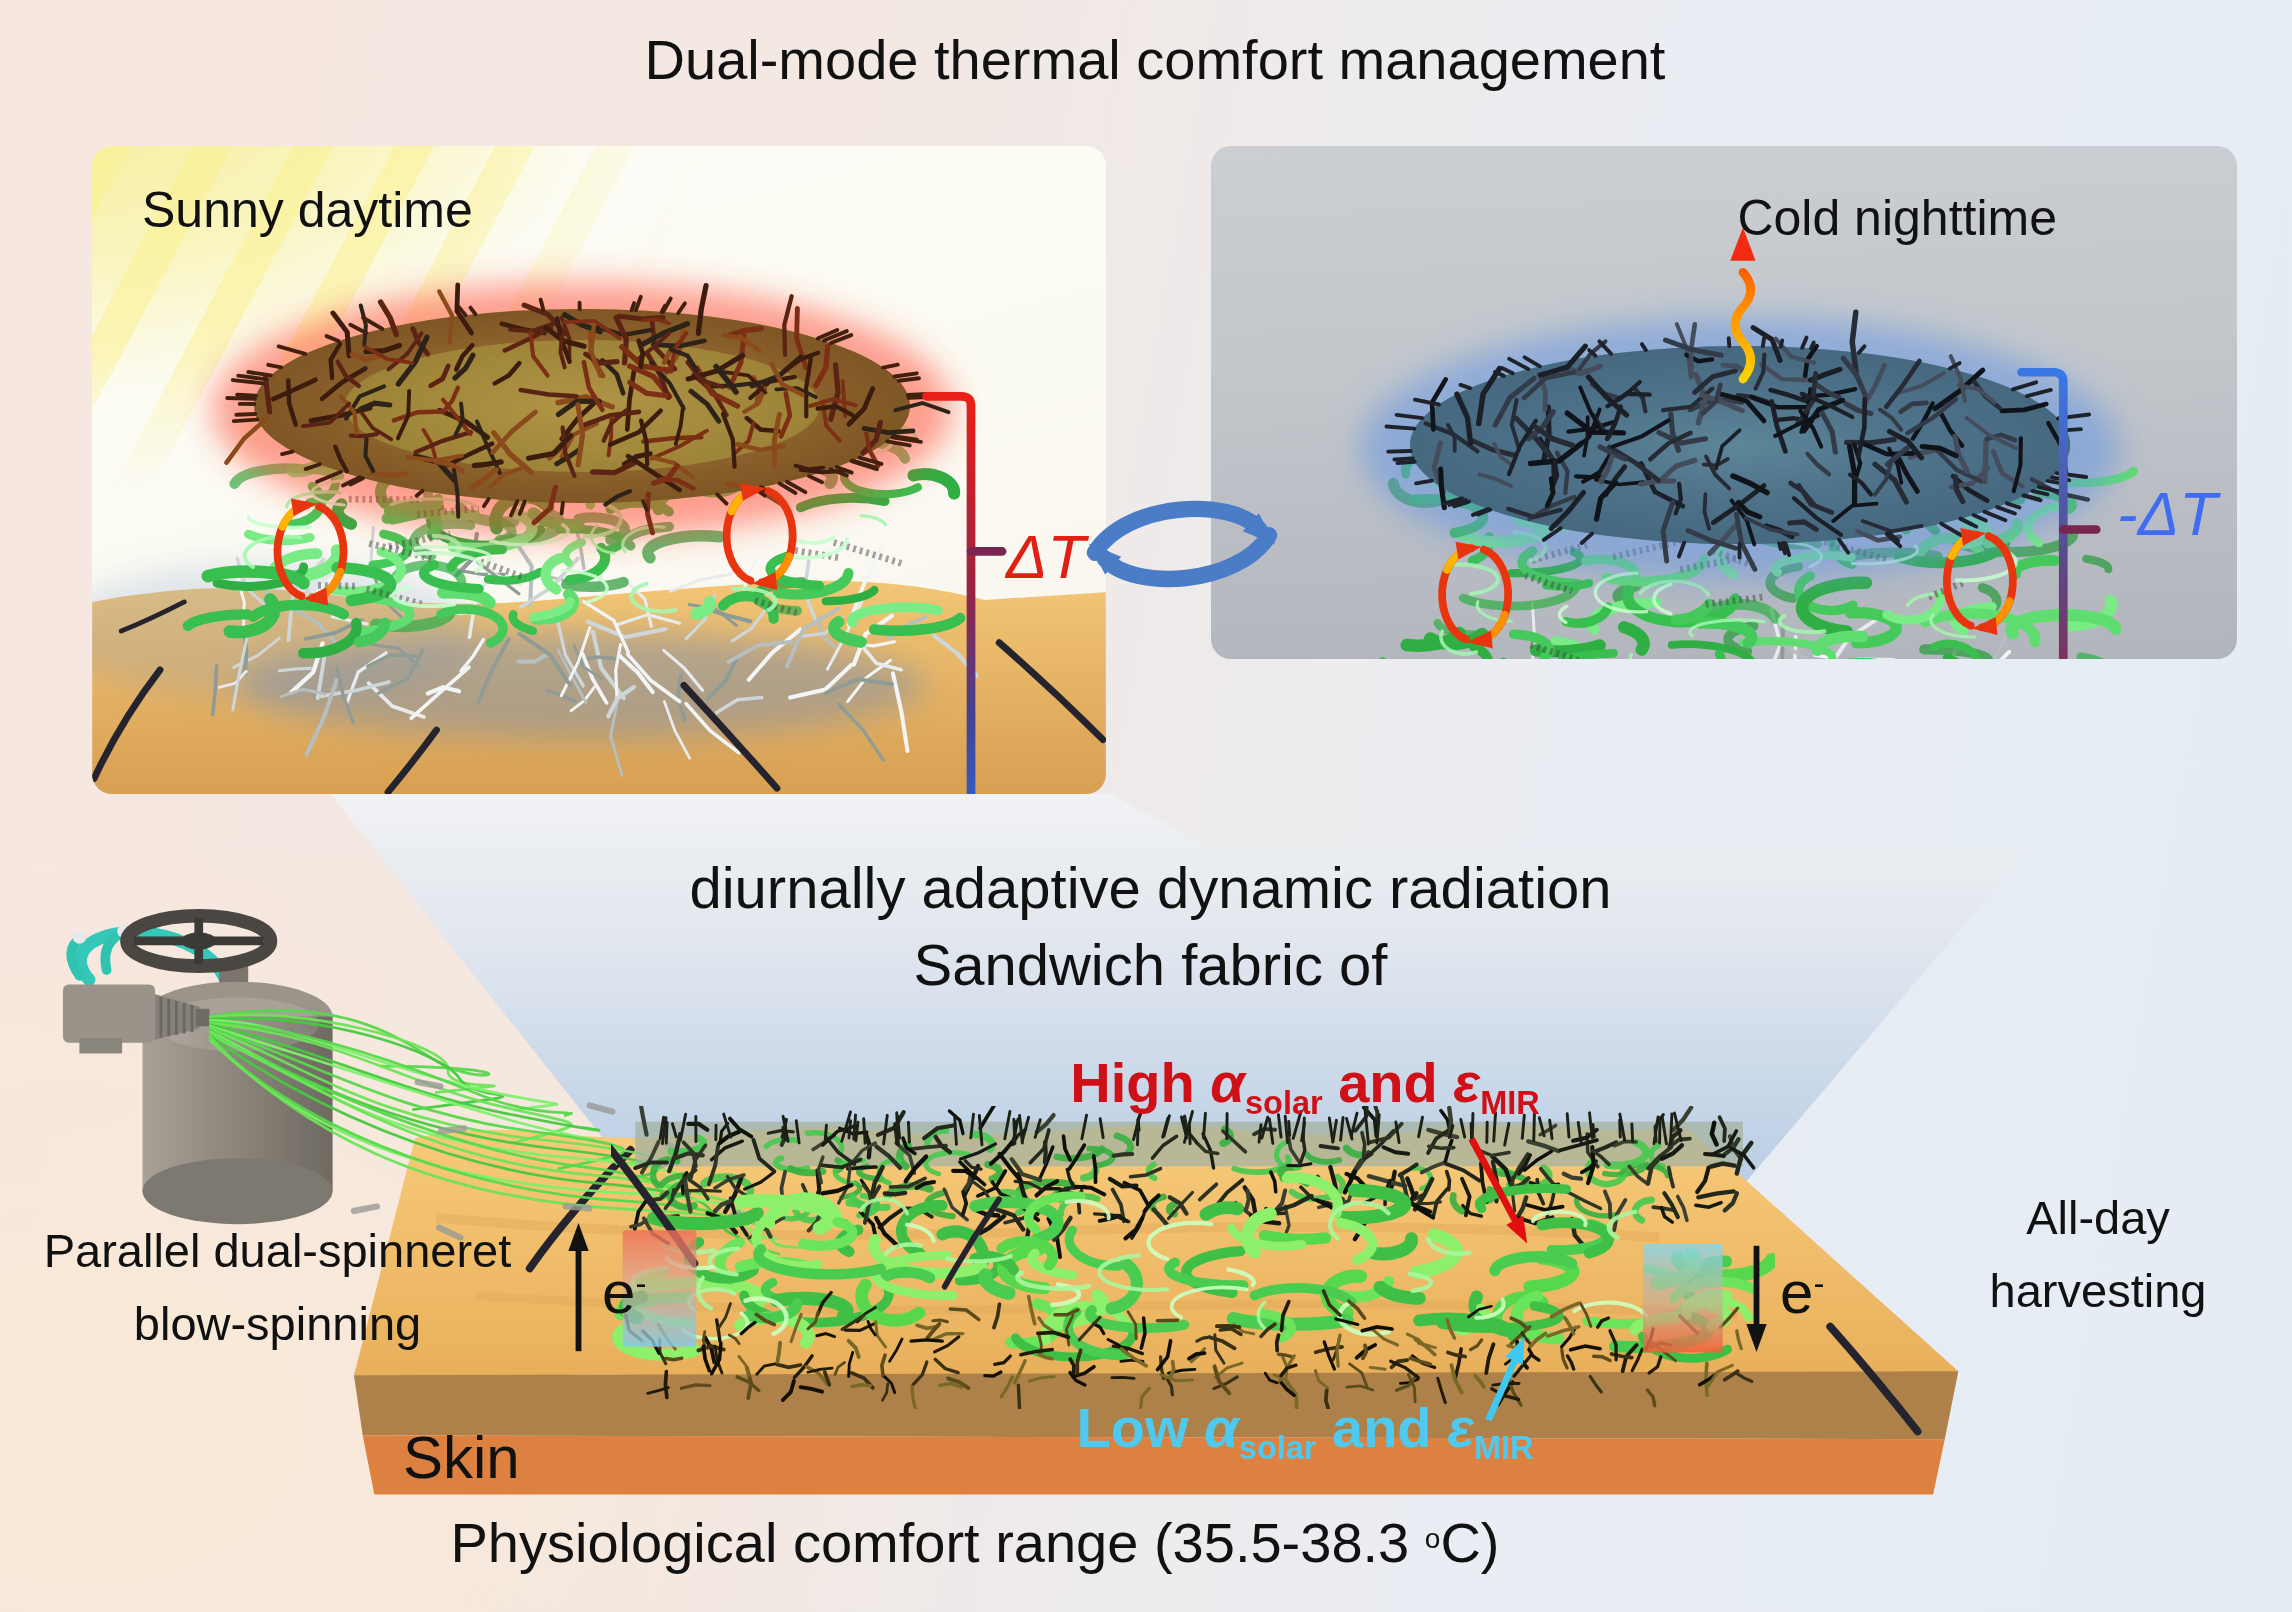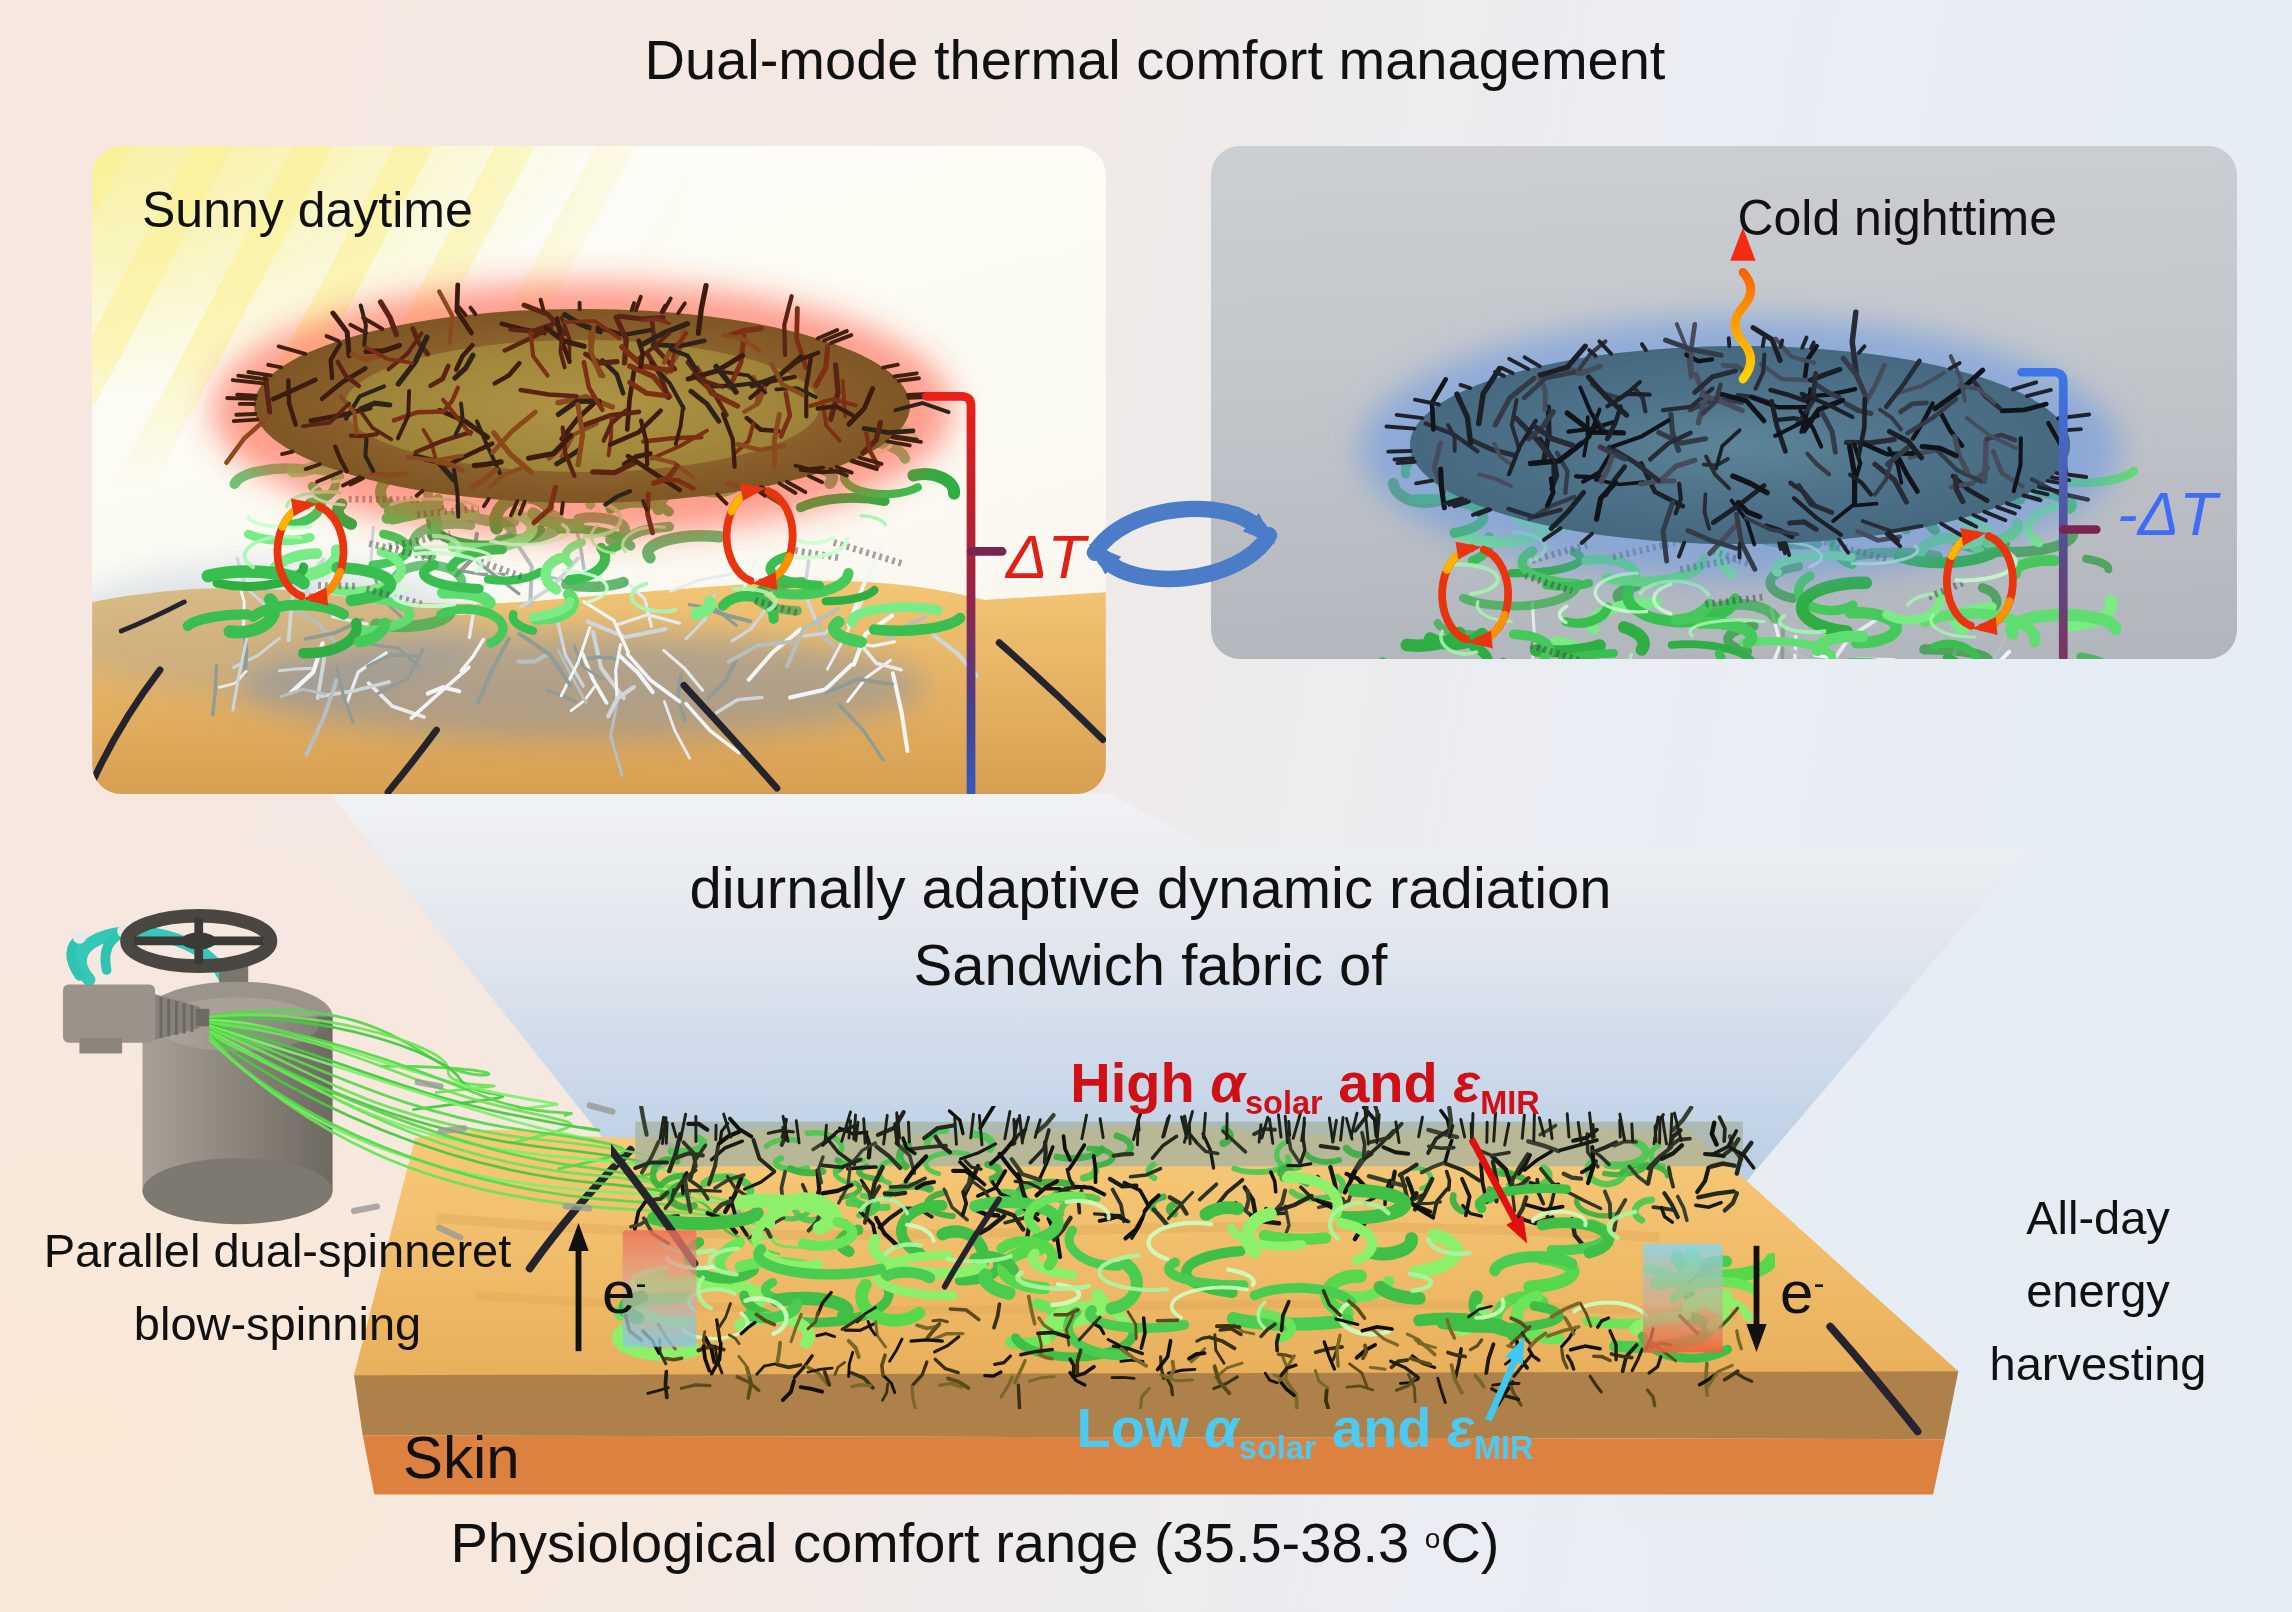--- a/index.html
+++ b/index.html
@@ -5,21 +5,21 @@
   html,body{margin:0;padding:0;}
   .canvas{position:relative;width:2292px;height:1613px;overflow:hidden;
     font-family:"Liberation Sans",sans-serif;color:#111;
     background:linear-gradient(100deg,#f7e7e0 0%,#f3e8e2 34%,#eaedf3 66%,#e4ecf5 100%);}
   .abs{position:absolute;}
   .warm-bl{left:0;top:854px;width:873px;height:759px;
     background:radial-gradient(ellipse at 8% 75%, rgba(250,233,214,.95), rgba(250,233,214,0) 75%);}
   .cool-br{right:0;top:854px;width:679px;height:759px;
     background:radial-gradient(ellipse at 92% 70%, rgba(229,236,243,.9), rgba(229,236,243,0) 75%);}
   .title{left:0;top:27px;width:2292px;text-align:center;font-size:56px;font-weight:400;padding-left:9px;}
-  .panel{border-radius:29px;overflow:hidden;}
+  .panel{border-radius:20px;overflow:hidden;}
   .panel-day{left:92px;top:146px;width:1014px;height:648px;
     background:linear-gradient(165deg,#fdfdf8 0%,#fbfaf2 55%,#f8f4ec 100%);}
   .sunwash{left:0;top:0;width:100%;height:100%;
     background:radial-gradient(ellipse 82% 72% at -4% -10%, #f5ee98 0%, rgba(248,242,170,.75) 38%, rgba(255,255,255,0) 68%);}
   .rays{left:0;top:0;width:100%;height:100%;
     background:repeating-linear-gradient(118deg, rgba(250,240,140,.5) 0 35px, rgba(250,240,140,0) 35px 89px);
     -webkit-mask-image:radial-gradient(ellipse 85% 75% at 0% 0%, #000 0 42%, transparent 70%);
     mask-image:radial-gradient(ellipse 85% 75% at 0% 0%, #000 0 42%, transparent 70%);}
   .panel-night{left:1211px;top:146px;width:1026px;height:513px;
     background:linear-gradient(178deg,#cbced2 0%,#c2c6cb 45%,#b1b5bc 100%);}
@@ -1906,21 +1906,20 @@
       <polygon points="24.0,115.9 34.5,87.0 13.5,87.0" fill="#111"></polygon>
     </svg>
   <div class="abs electron e-right"><span>e</span><span class="sup">-</span></div>
 
   <div class="abs cap cap-left">
     <div>Parallel dual-spinneret</div>
     <div>blow-spinning</div>
   </div>
   <div class="abs cap cap-right">
     <div>All-day</div>
-    <div>energy</div>
     <div>harvesting</div>
   </div>
 
   <div class="abs skin-label">Skin</div>
 
   <div class="abs comfort">
     <span>Physiological comfort range (35.5-38.3 </span><span class="sup">o</span><span>C)</span>
   </div>
 </div>
 

